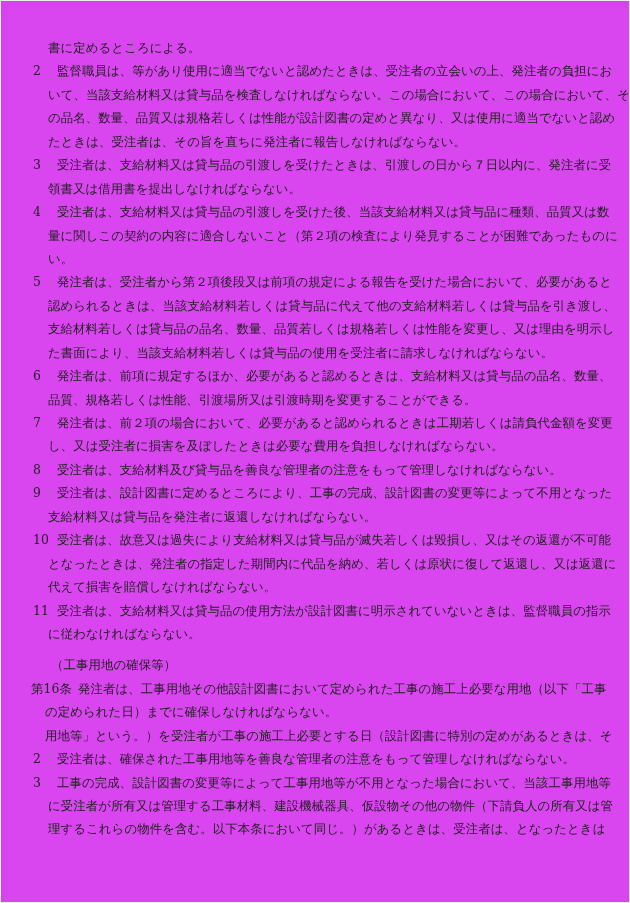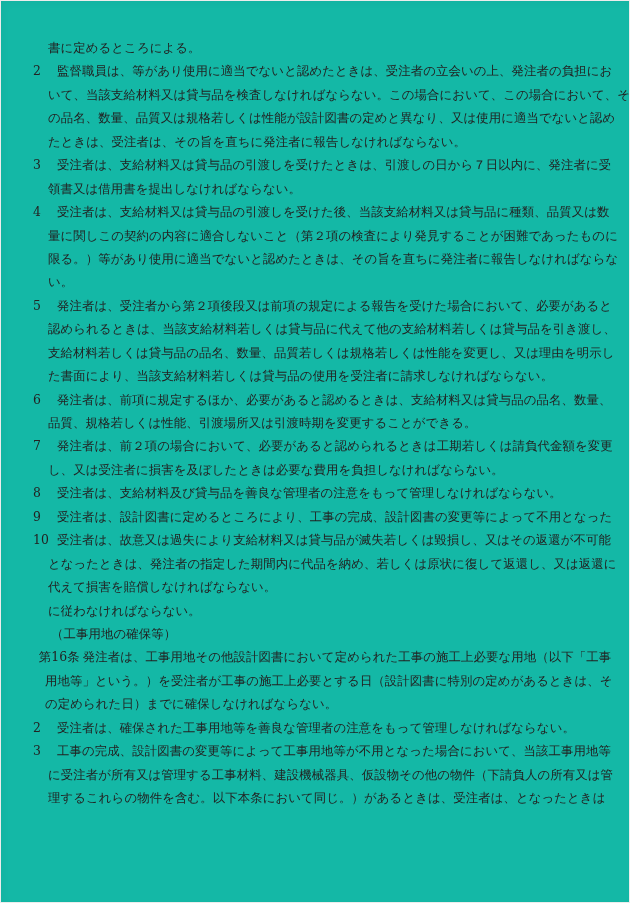--- a/index.html
+++ b/index.html
@@ -4,21 +4,21 @@
 <style>
   html, body {
     margin: 0;
     padding: 0;
     background: #e8e8e8;
   }
   .page {
     position: relative;
     width: 630px;
     height: 903px;
-    background: #14b8a6;
+    background: #d946ef;
     overflow: hidden;
     box-shadow: inset 0 0 0 1px #ececec, inset 3px 3px 8px rgba(0,0,0,0.035);
     font-family: "DejaVu Serif", "Liberation Serif", serif;
     color: #222222;
   }
   .text-block {
     position: absolute;
     left: 31px;
     top: 36px;
     width: 585px;
@@ -26,23 +26,23 @@
     line-height: 23.45px;
   }
   .line {
     height: 23.45px;
     white-space: nowrap;
     letter-spacing: 0.1px;
   }
   .l-cont   { padding-left: 17px; }
   .l-wrap   { padding-left: 17px; }
   .l-awrap  { padding-left: 14px; }
-  .l-heading{ padding-left: 20px; }
+  .l-heading{ padding-left: 20px; margin-top: 8px; }
   .l-item   { padding-left: 2px; }
-  .l-article{ padding-left: 0; text-align: center; }
+  .l-article{ padding-left: 0; }
   .num {
     display: inline-block;
     width: 24px;
     letter-spacing: 0;
   }
   .anum {
     display: inline-block;
     width: 47px;
     letter-spacing: 0.1px;
   }
@@ -54,38 +54,39 @@
   <div class="text-block" id="doc-lines">
       <div class="line l-cont"><span>書に定めるところによる。</span></div>
       <div class="line l-item"><span class="num">2</span><span>監督職員は、等があり使用に適当でないと認めたときは、受注者の立会いの上、発注者の負担にお</span></div>
       <div class="line l-wrap"><span>いて、当該支給材料又は貸与品を検査しなければならない。この場合において、この場合において、そ</span></div>
       <div class="line l-wrap"><span>の品名、数量、品質又は規格若しくは性能が設計図書の定めと異なり、又は使用に適当でないと認め</span></div>
       <div class="line l-wrap"><span>たときは、受注者は、その旨を直ちに発注者に報告しなければならない。</span></div>
       <div class="line l-item"><span class="num">3</span><span>受注者は、支給材料又は貸与品の引渡しを受けたときは、引渡しの日から７日以内に、発注者に受</span></div>
       <div class="line l-wrap"><span>領書又は借用書を提出しなければならない。</span></div>
       <div class="line l-item"><span class="num">4</span><span>受注者は、支給材料又は貸与品の引渡しを受けた後、当該支給材料又は貸与品に種類、品質又は数</span></div>
       <div class="line l-wrap"><span>量に関しこの契約の内容に適合しないこと（第２項の検査により発見することが困難であったものに</span></div>
-      <div class="line l-wrap"><span>限る。）等があり使用に適当でないと認めたときは、その旨を直ちに発注者に報告しなければならな</span></div>
       <div class="line l-wrap"><span>い。</span></div>
       <div class="line l-item"><span class="num">5</span><span>発注者は、受注者から第２項後段又は前項の規定による報告を受けた場合において、必要があると</span></div>
       <div class="line l-wrap"><span>認められるときは、当該支給材料若しくは貸与品に代えて他の支給材料若しくは貸与品を引き渡し、</span></div>
       <div class="line l-wrap"><span>支給材料若しくは貸与品の品名、数量、品質若しくは規格若しくは性能を変更し、又は理由を明示し</span></div>
       <div class="line l-wrap"><span>た書面により、当該支給材料若しくは貸与品の使用を受注者に請求しなければならない。</span></div>
       <div class="line l-item"><span class="num">6</span><span>発注者は、前項に規定するほか、必要があると認めるときは、支給材料又は貸与品の品名、数量、</span></div>
       <div class="line l-wrap"><span>品質、規格若しくは性能、引渡場所又は引渡時期を変更することができる。</span></div>
       <div class="line l-item"><span class="num">7</span><span>発注者は、前２項の場合において、必要があると認められるときは工期若しくは請負代金額を変更</span></div>
       <div class="line l-wrap"><span>し、又は受注者に損害を及ぼしたときは必要な費用を負担しなければならない。</span></div>
       <div class="line l-item"><span class="num">8</span><span>受注者は、支給材料及び貸与品を善良な管理者の注意をもって管理しなければならない。</span></div>
       <div class="line l-item"><span class="num">9</span><span>受注者は、設計図書に定めるところにより、工事の完成、設計図書の変更等によって不用となった</span></div>
+      <div class="line l-wrap"><span>支給材料又は貸与品を発注者に返還しなければならない。</span></div>
       <div class="line l-item"><span class="num">10</span><span>受注者は、故意又は過失により支給材料又は貸与品が滅失若しくは毀損し、又はその返還が不可能</span></div>
       <div class="line l-wrap"><span>となったときは、発注者の指定した期間内に代品を納め、若しくは原状に復して返還し、又は返還に</span></div>
       <div class="line l-wrap"><span>代えて損害を賠償しなければならない。</span></div>
+      <div class="line l-item"><span class="num">11</span><span>受注者は、支給材料又は貸与品の使用方法が設計図書に明示されていないときは、監督職員の指示</span></div>
       <div class="line l-wrap"><span>に従わなければならない。</span></div>
       <div class="line l-heading"><span>（工事用地の確保等）</span></div>
       <div class="line l-article"><span class="anum">第16条</span><span>発注者は、工事用地その他設計図書において定められた工事の施工上必要な用地（以下「工事</span></div>
+      <div class="line l-awrap"><span>の定められた日）までに確保しなければならない。</span></div>
       <div class="line l-awrap"><span>用地等」という。）を受注者が工事の施工上必要とする日（設計図書に特別の定めがあるときは、そ</span></div>
-      <div class="line l-awrap"><span>の定められた日）までに確保しなければならない。</span></div>
       <div class="line l-item"><span class="num">2</span><span>受注者は、確保された工事用地等を善良な管理者の注意をもって管理しなければならない。</span></div>
       <div class="line l-item"><span class="num">3</span><span>工事の完成、設計図書の変更等によって工事用地等が不用となった場合において、当該工事用地等</span></div>
       <div class="line l-wrap"><span>に受注者が所有又は管理する工事材料、建設機械器具、仮設物その他の物件（下請負人の所有又は管</span></div>
       <div class="line l-wrap"><span>理するこれらの物件を含む。以下本条において同じ。）があるときは、受注者は、となったときは</span></div>
     </div>
 </div>
 
 </body></html>

